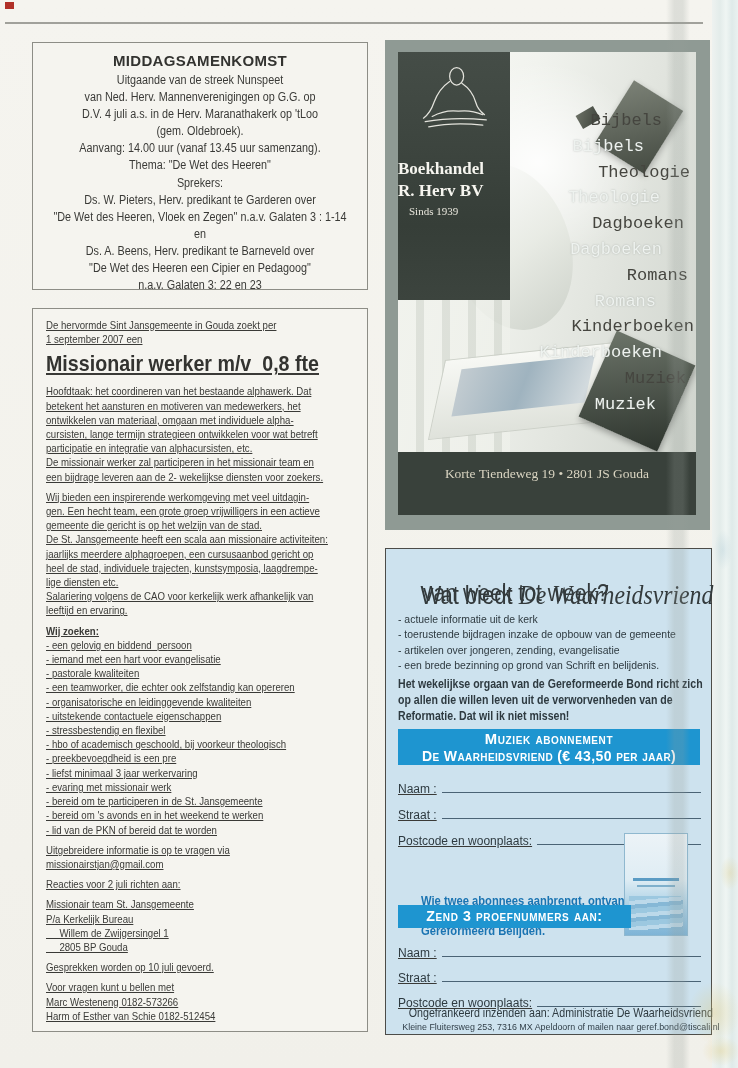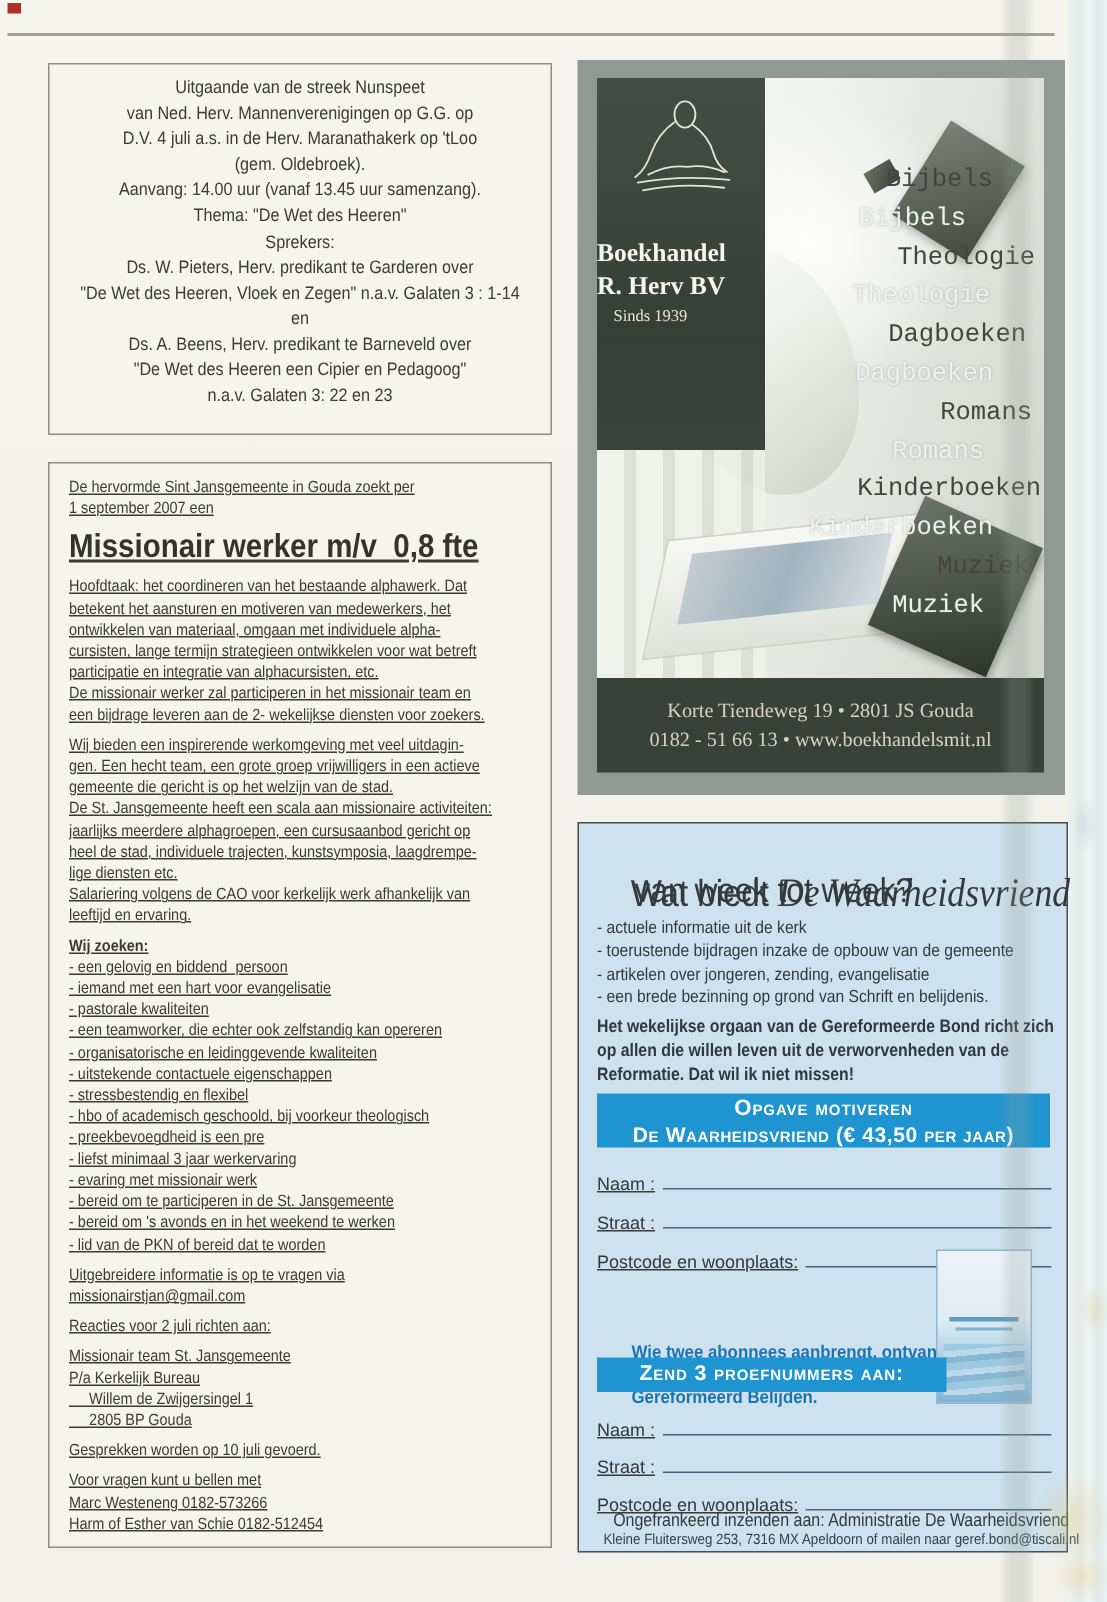--- a/index.html
+++ b/index.html
@@ -109,20 +109,21 @@
 <div class="top-rule"></div>
 <div class="red-corner"></div>
 <div class="red-edge"></div>
 <div class="edge-band"></div>
 <div class="stain stain1"></div>
 <div class="stain stain2"></div>
 <div class="stain stain3"></div>
 <div class="stain stain4"></div>
 
 <section class="box meeting">
+  <h2 class="meeting-title">MIDDAGSAMENKOMST</h2>
   <div class="condense-c">
 
   <div class="line">Uitgaande van de streek Nunspeet</div>
       <div class="line">van Ned. Herv. Mannenverenigingen op G.G. op</div>
       <div class="line">D.V. 4 juli a.s. in de Herv. Maranathakerk op 'tLoo</div>
       <div class="line">(gem. Oldebroek).</div>
       <div class="line">Aanvang: 14.00 uur (vanaf 13.45 uur samenzang).</div>
       <div class="line">Thema: "De Wet des Heeren"</div>
       <div class="line">Sprekers:</div>
       <div class="line">Ds. W. Pieters, Herv. predikant te Garderen over</div>
@@ -242,21 +243,20 @@
       <path d="M26,72 Q55,66 88,70"></path>
     </svg>
     <div class="shop-name">
       <div>Boekhandel</div>
       <div>R. Herv BV</div>
     </div>
     <div class="shop-since">Sinds 1939</div>
   </div>
   <div class="shop-footer">
     <div>Korte Tiendeweg 19  •  2801 JS Gouda</div>
-    <div>0182 - 51 66 13  •  www.boekhandelsmit.nl</div>
   </div>
 </section>
 
 <section class="subad">
   <div class="sub-title">
     <span>Wat biedt </span><em>De Waarheidsvriend</em>
   </div>
   <div class="sub-title2">van week tot week?</div>
   <div class="sub-bullets">
 
@@ -265,21 +265,21 @@
       <div class="line">- artikelen over jongeren, zending, evangelisatie</div>
       <div class="line">- een brede bezinning op grond van Schrift en belijdenis.</div>
     </div>
   <div class="sub-bold">
 
   <div class="line">Het wekelijkse orgaan van de Gereformeerde Bond richt zich</div>
       <div class="line">op allen die willen leven uit de verworvenheden van de</div>
       <div class="line">Reformatie. Dat wil ik niet missen!</div>
     </div>
   <div class="offer-bar">
-    <div class="offer-line1">Opgave motiveren</div>
+    <div class="offer-line1">Muziek abonnement</div>
     <div class="offer-line2">De Waarheidsvriend (€ 43,50 per jaar)</div>
   </div>
   <div class="form form1">
 
       <div class="form-row">
         <span class="flabel">Naam :</span>
         <span class="fline"></span>
       </div>
 
       <div class="form-row">

